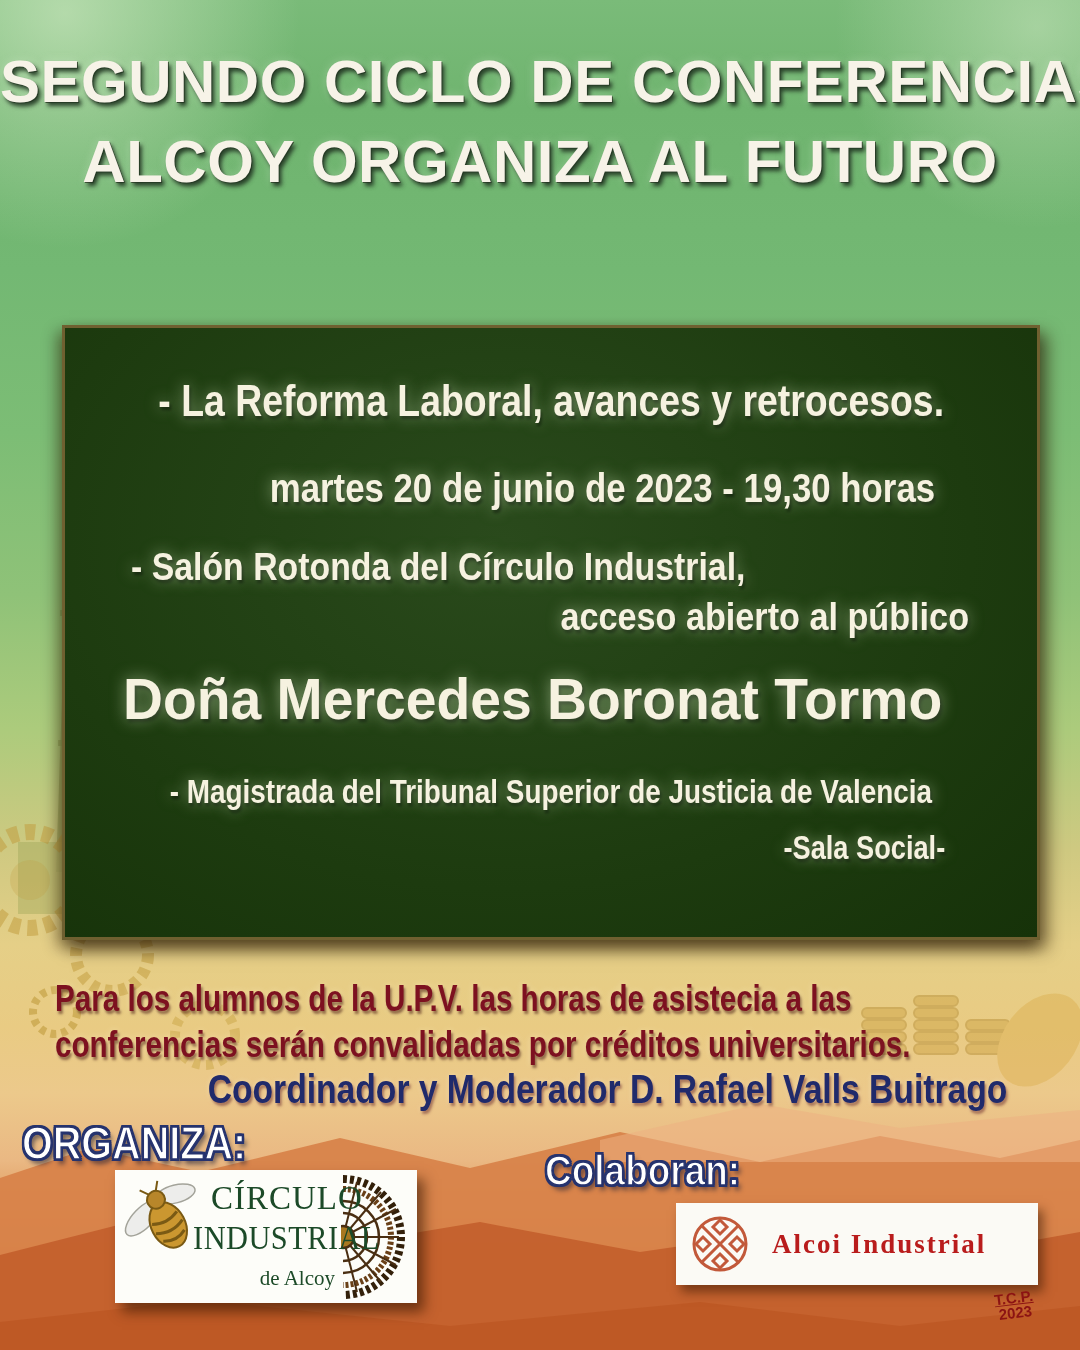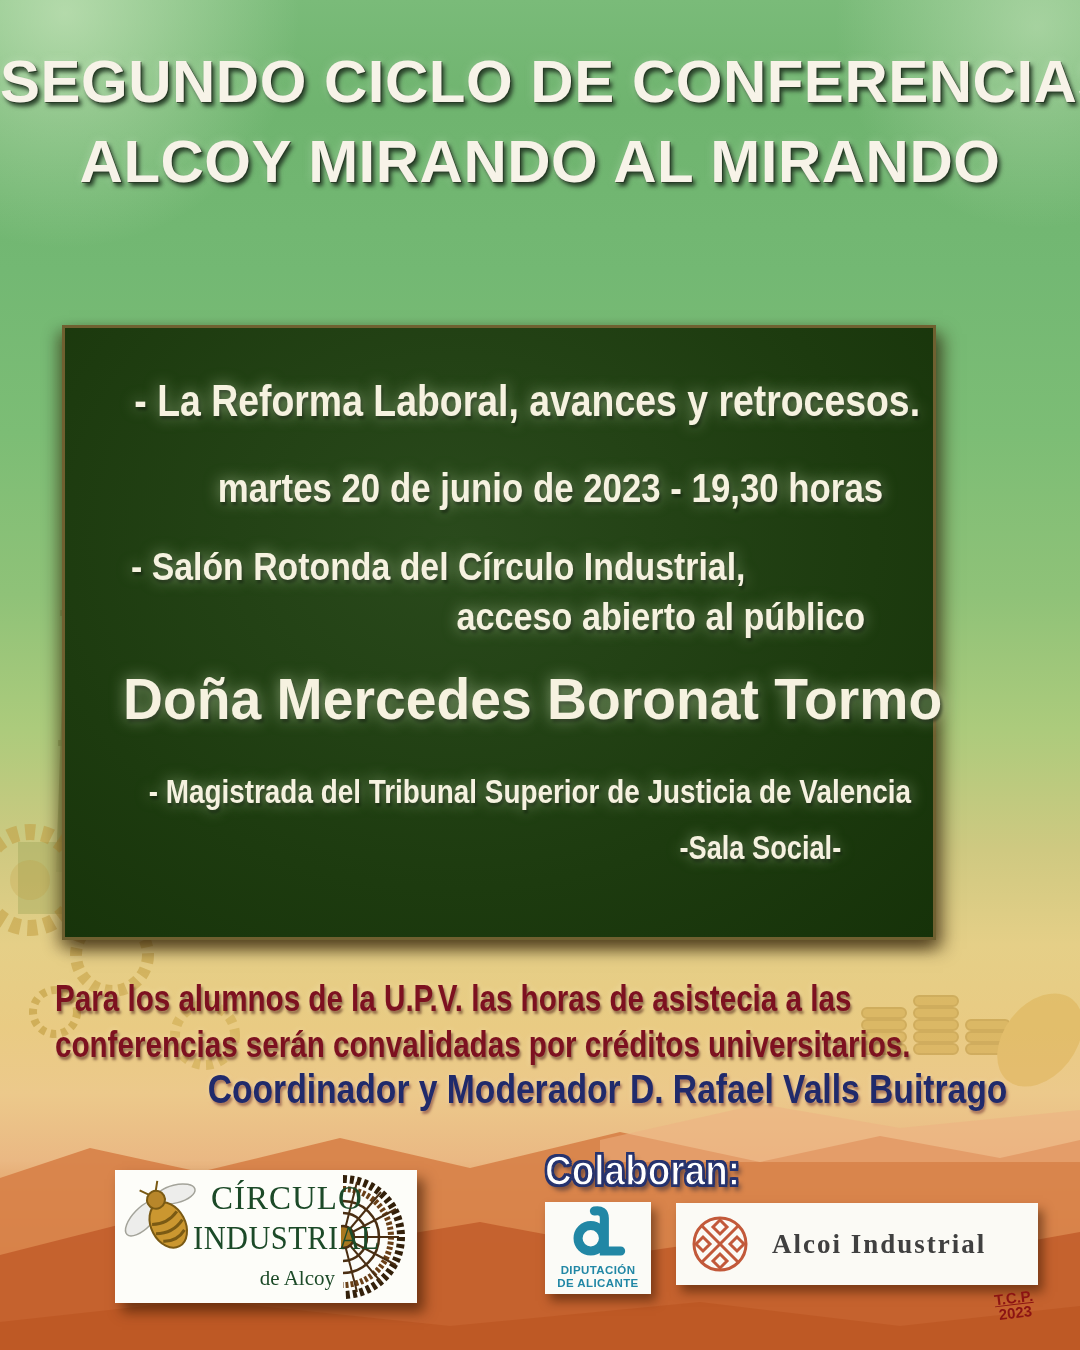--- a/index.html
+++ b/index.html
@@ -18,21 +18,21 @@
   .decor{position:absolute;left:0;top:0;z-index:1;}
   
   .header{position:absolute;left:0;right:0;top:42px;text-align:center;z-index:2;}
   .header-line{
     font-size:60px;font-weight:bold;line-height:80px;color:#f7f3e8;letter-spacing:.5px;
     text-shadow:3px 4px 4px rgba(33,54,34,.92), 1px 1px 0 #44563c, 0 0 10px rgba(240,250,230,.25);
     white-space:nowrap;
   }
   
   .event-box{
-    position:absolute;left:62px;top:325px;width:874px;height:615px;box-sizing:border-box;
+    position:absolute;left:62px;top:325px;width:978px;height:615px;box-sizing:border-box;
     background:radial-gradient(ellipse at 45% 35%, #2a4a1c 0%, #1d3b0f 62%, #163209 100%);
     border:3px solid #6f6030;
     box-shadow:7px 9px 16px rgba(42,26,4,.62), -5px 7px 14px rgba(45,32,6,.45);
     z-index:2;
   }
   .gb{position:absolute;font-weight:bold;color:#f6f2e0;white-space:nowrap;
       text-shadow:0 0 16px rgba(238,255,214,.5), 2px 3px 3px rgba(8,18,4,.65);}
   .cond{display:inline-block;}
   .ev-topic{top:48px;left:0;right:0;text-align:center;font-size:44px;}
   .ev-topic .cond{transform:scaleX(.85);transform-origin:center;}
@@ -82,21 +82,21 @@
   .lc-l3{right:82px;top:96px;font-size:21px;}
   .bee{position:absolute;left:6px;top:6px;}
   .rosette{position:absolute;right:2px;top:4px;}
   .logo-dip{position:absolute;left:545px;top:1202px;width:106px;height:92px;z-index:4;
     background:#fbfbf7;box-shadow:5px 7px 10px rgba(58,24,4,.55);text-align:center;}
   .dip-line{font-size:11.5px;font-weight:bold;color:#2187a5;letter-spacing:.4px;line-height:13px;}
   .logo-alcoi{position:absolute;left:676px;top:1203px;width:362px;height:82px;z-index:4;
     background:#fbfaf5;box-shadow:5px 7px 10px rgba(58,24,4,.55);
     display:flex;align-items:center;}
   .alcoi-label{font-family:"Liberation Serif",serif;font-weight:bold;font-size:27px;
-    color:#404040;letter-spacing:2px;margin-left:22px;white-space:nowrap;}
+    color:#b91c1c;letter-spacing:2px;margin-left:22px;white-space:nowrap;}
   
   .sig{position:absolute;left:995px;top:1290px;z-index:4;transform:rotate(-7deg);
     color:#8c1313;font-size:15px;font-weight:bold;line-height:15px;text-align:center;}
   .sig-l1{text-decoration:underline;}
 </style>
 </head>
 <body>
 
 <div class="stage">
 
@@ -141,21 +141,21 @@
     <g>
       <path d="M0,1178 L90,1148 L200,1172 L340,1138 L470,1168 L620,1132 L760,1162 L880,1136 L1000,1158 L1080,1140 L1080,1350 L0,1350 Z" fill="#d8834a" opacity="0.95"></path>
       <path d="M0,1255 L130,1222 L300,1252 L480,1222 L640,1252 L820,1226 L980,1250 L1080,1232 L1080,1350 L0,1350 Z" fill="#c4602d" opacity="0.95"></path>
       <path d="M0,1322 L200,1300 L450,1326 L700,1302 L900,1326 L1080,1306 L1080,1350 L0,1350 Z" fill="#b9541f" opacity="0.6"></path>
       <path d="M600,1140 L760,1104 L900,1128 L1080,1110 L1080,1162 L600,1162 Z" fill="#ecb182" opacity="0.55"></path>
     </g>
   </svg>
 
   <div class="header">
     <div class="header-line">SEGUNDO CICLO DE CONFERENCIAS</div>
-    <div class="header-line">ALCOY MIRANDO AL MIRANDO</div>
+    <div class="header-line">ALCOY ORGANIZA AL FUTURO</div>
   </div>
 
   <div class="event-box">
     <div class="gb ev-topic"><span class="cond">- La Reforma Laboral, avances y retrocesos.</span></div>
     <div class="gb ev-date"><span class="cond">martes 20 de junio de 2023 - 19,30 horas</span></div>
     <div class="gb ev-venue"><span class="cond">- Salón Rotonda del Círculo Industrial,</span></div>
     <div class="gb ev-access"><span class="cond">acceso abierto al público</span></div>
     <div class="gb ev-speaker"><span class="cond">Doña Mercedes Boronat Tormo</span></div>
     <div class="gb ev-role"><span class="cond">- Magistrada del Tribunal Superior de Justicia de Valencia</span></div>
     <div class="gb ev-court"><span class="cond">-Sala Social-</span></div>
@@ -163,20 +163,23 @@
 
   <div class="note">
     <div><span class="cond">Para los alumnos de la U.P.V. las horas de asistecia a las</span></div>
     <div><span class="cond">conferencias serán convalidadas por créditos universitarios.</span></div>
   </div>
 
   <div class="coordinator">
     <span class="cond">Coordinador y Moderador D. Rafael Valls Buitrago</span>
   </div>
 
+  <div class="section-label organiza">
+    <span class="cond">ORGANIZA:</span>
+  </div>
 
   <div class="logo-circulo">
     <svg class="bee" width="98" height="80" viewBox="0 0 98 80">
       <g transform="rotate(-28 48 44)">
         <ellipse cx="26" cy="30" rx="23" ry="10" fill="#ececea" stroke="#9a9a90" stroke-width="1.5" opacity="0.9" transform="rotate(-18 26 30)"></ellipse>
         <ellipse cx="66" cy="24" rx="20" ry="9" fill="#ececea" stroke="#9a9a90" stroke-width="1.5" opacity="0.9" transform="rotate(14 66 24)"></ellipse>
         <ellipse cx="45" cy="48" rx="17" ry="24" fill="#cb9730" stroke="#7a5a14" stroke-width="2"></ellipse>
         <path d="M31,40 q14,7 28,0 M30,50 q15,8 30,0 M33,60 q12,7 24,0" stroke="#7a5a14" stroke-width="3" fill="none"></path>
         <circle cx="46" cy="20" r="9" fill="#b8862a" stroke="#7a5a14" stroke-width="2"></circle>
         <path d="M42,12 l-6,-8 M50,12 l6,-8" stroke="#7a5a14" stroke-width="2" fill="none"></path>
@@ -200,30 +203,20 @@
     </svg>
     <div class="lc-text lc-l1">CÍRCULO</div>
     <div class="lc-text lc-l2"><span class="cond">INDUSTRIAL</span></div>
     <div class="lc-text lc-l3">de Alcoy</div>
   </div>
 
   <div class="section-label colaboran">
     <span class="cond">Colaboran:</span>
   </div>
 
-  <div class="logo-dip">
-    <svg width="70" height="58" viewBox="0 0 70 64">
-      <g fill="none" stroke="#2187a5" stroke-width="10" stroke-linecap="round">
-        <circle cx="27" cy="40" r="14"></circle>
-        <path d="M31,10 Q42,8 42,18 L42,54 L60,54"></path>
-      </g>
-    </svg>
-    <div class="dip-line">DIPUTACIÓN</div>
-    <div class="dip-line">DE ALICANTE</div>
-  </div>
 
   <div class="logo-alcoi">
     <svg width="60" height="60" viewBox="0 0 60 60" style="margin-left:14px">
       <g fill="none" stroke="#c2593a" stroke-width="3">
         <circle cx="30" cy="30" r="26"></circle>
         <line x1="12" y1="12" x2="48" y2="48"></line>
         <line x1="48" y1="12" x2="12" y2="48"></line>
         <path d="M30,6 l7,7 -7,7 -7,-7 Z"></path>
         <path d="M30,40 l7,7 -7,7 -7,-7 Z"></path>
         <path d="M6,30 l7,-7 7,7 -7,7 Z"></path>

